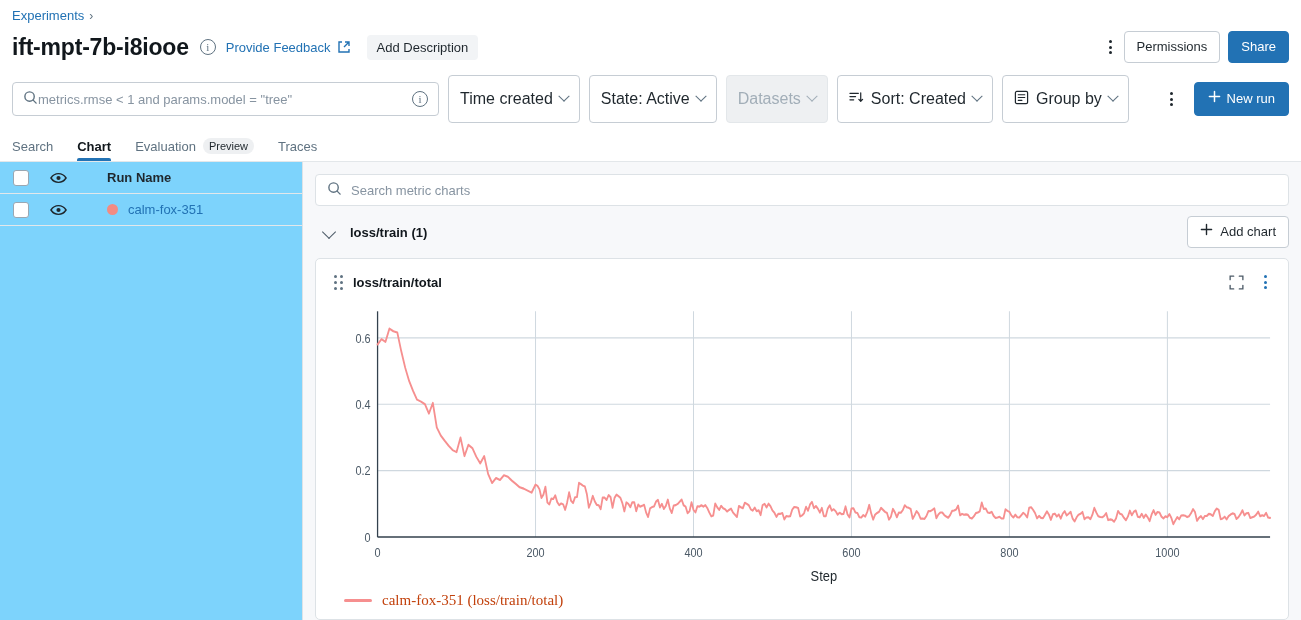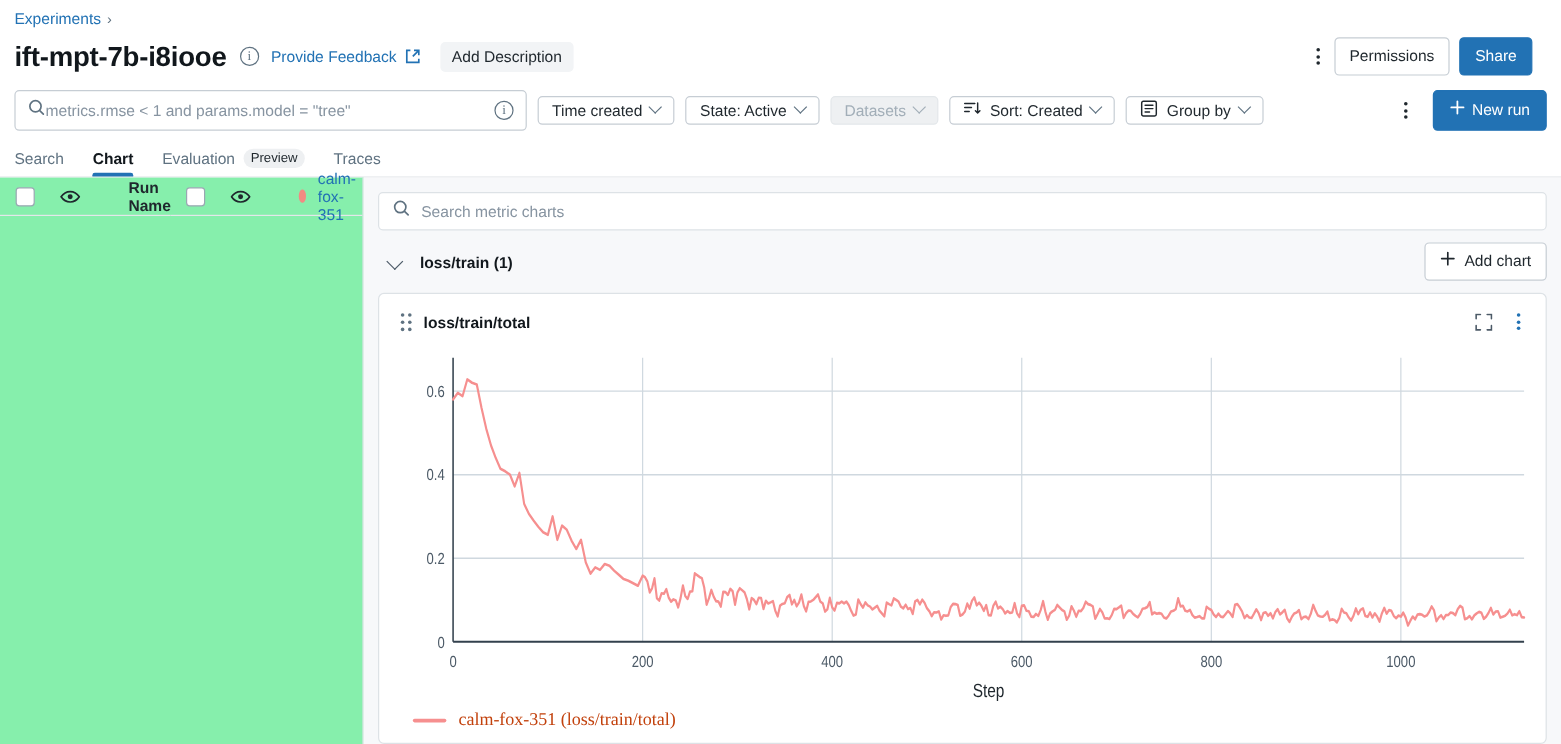--- a/index.html
+++ b/index.html
@@ -40,36 +40,36 @@
   }
   .kebab i { width: 3px; height: 3px; border-radius: 50%; background: #1f272d; display: block; }
   .kebab.blue i { background: #2272B4; }
   .btn {
     font-size: 13px; border-radius: 4px; padding: 6px 12px; cursor: pointer;
     font-family: "Liberation Sans", sans-serif; line-height: 18px;
   }
   .btn-outline { background: #fff; border: 1px solid #C6CDD4; color: #1f272d; }
   .btn-primary { background: #2272B4; border: 1px solid #2272B4; color: #fff; }
   .permissions-btn { margin-right: 8px; }
-  .share-btn { margin-right: 12px; }
+  .share-btn { }
 
   
   .filter-bar { display: flex; align-items: center; padding: 8px 12px 6px 12px; gap: 9px; }
   .search-box {
     width: 427px; height: 34px; border: 1px solid #C6CDD4; border-radius: 4px;
     display: flex; align-items: center; padding: 0 10px; background: #fff;
   }
   .search-box input {
     flex: 1; border: none; outline: none; font-size: 13px;
     font-family: "Liberation Sans", sans-serif; color: #1f272d; background: transparent;
   }
   .search-box input::placeholder { color: #8794A1; }
   .pill {
-    height: 24px; border: 1px solid #C6CDD4; border-radius: 4px; background: #fff;
-    display: flex; align-items: center; gap: 7px; padding: 0 11px; font-size: 13px;
+    height: 48px; border: 1px solid #C6CDD4; border-radius: 4px; background: #fff;
+    display: flex; align-items: center; gap: 7px; padding: 0 11px; font-size: 16px;
     cursor: pointer; color: #1f272d; white-space: nowrap;
   }
   .pill.disabled { background: #EEF0F2; border-color: #E3E7EA; color: #A2AEB8; cursor: default; }
   .chev { width: 8px; height: 8px; border-right: 1.4px solid #5F7281; border-bottom: 1.4px solid #5F7281;
           transform: rotate(45deg) translate(-2px,-2px); }
   .pill.disabled .chev { border-color: #A2AEB8; }
   .filter-spacer { flex: 1; }
   .new-run-btn { display: flex; align-items: center; gap: 6px; height: 34px; padding: 0 13px; font-size: 13px; text-align: right; }
 
   
@@ -80,21 +80,21 @@
   .tab.active::after {
     content: ""; position: absolute; left: 0; right: 0; bottom: 0; height: 3px; background: #2272B4;
     border-radius: 2px 2px 0 0;
   }
   .badge { background: #EEF0F2; color: #1f272d; font-size: 11px; padding: 2px 6px; border-radius: 10px; font-weight: 400; }
 
   
   .body { flex: 1; display: flex; border-top: 1px solid #E3E7EA; min-height: 0; }
 
   
-  .run-panel { width: 303px; border-right: 1px solid #DDE2E6; background: #86efac; display: flex; flex-direction: row; }
+  .run-panel { width: 303px; border-right: 1px solid #DDE2E6; background: #7dd3fc; display: flex; flex-direction: column; }
   .run-row {
     display: flex; align-items: center; height: 32px; border-bottom: 1px solid #E3E7EA;
     padding-left: 13px; font-size: 13px;
   }
   .run-head { color: #1f272d; font-weight: 700; }
   .cbox { width: 16px; height: 16px; border: 1px solid #9AA7B2; border-radius: 3px; background: #fff; cursor: pointer; flex: 0 0 auto; }
   .eye { margin-left: 21px; display: inline-flex; align-items: center; cursor: pointer; }
   .run-name-cell { margin-left: 40px; display: flex; align-items: center; gap: 10px; }
   .run-dot { width: 11px; height: 11px; border-radius: 50%; display: inline-block; }
   .run-link { color: #2272B4; cursor: pointer; }

